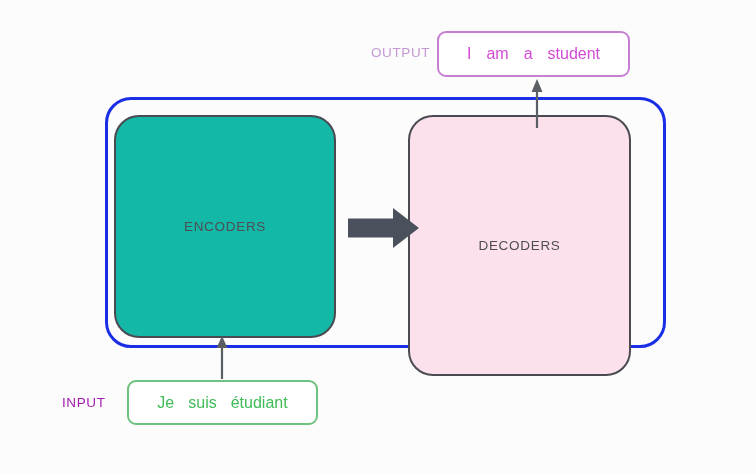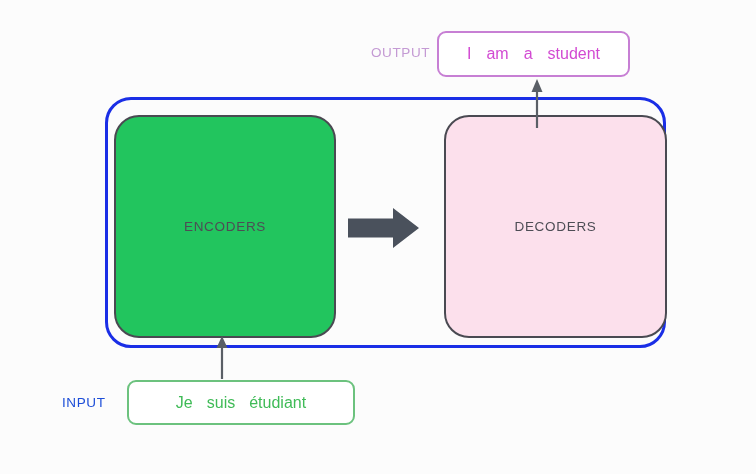--- a/index.html
+++ b/index.html
@@ -54,29 +54,29 @@
     white-space: nowrap;
   }
 
   
   #input-label {
     position: absolute;
     left: 62px;
     top: 395px;
     font-size: 13.5px;
     letter-spacing: 0.6px;
-    color: #1d4ed8;
+    color: #a21caf;
     font-weight: 400;
     white-space: nowrap;
   }
   #input-box {
     position: absolute;
     left: 127px;
     top: 380px;
-    width: 228px;
+    width: 191px;
     height: 45px;
     box-sizing: border-box;
     border: 2px solid #6cc27e;
     border-radius: 9px;
     background: #ffffff;
     display: flex;
     align-items: center;
     justify-content: center;
   }
   #input-tokens {
@@ -107,27 +107,27 @@
     border-radius: 25px;
     display: flex;
     align-items: center;
     justify-content: center;
   }
   #encoders-box {
     left: 114px;
     top: 115px;
     width: 222px;
     height: 223px;
-    background: #22c55e;
+    background: #14b8a6;
   }
   #decoders-box {
-    left: 444px;
+    left: 408px;
     top: 115px;
     width: 223px;
-    height: 223px;
+    height: 261px;
     background: #fce0ec;
   }
   .stack-label {
     font-size: 13.5px;
     letter-spacing: 0.7px;
     color: #4d4d55;
     font-weight: 400;
     white-space: nowrap;
   }
 

